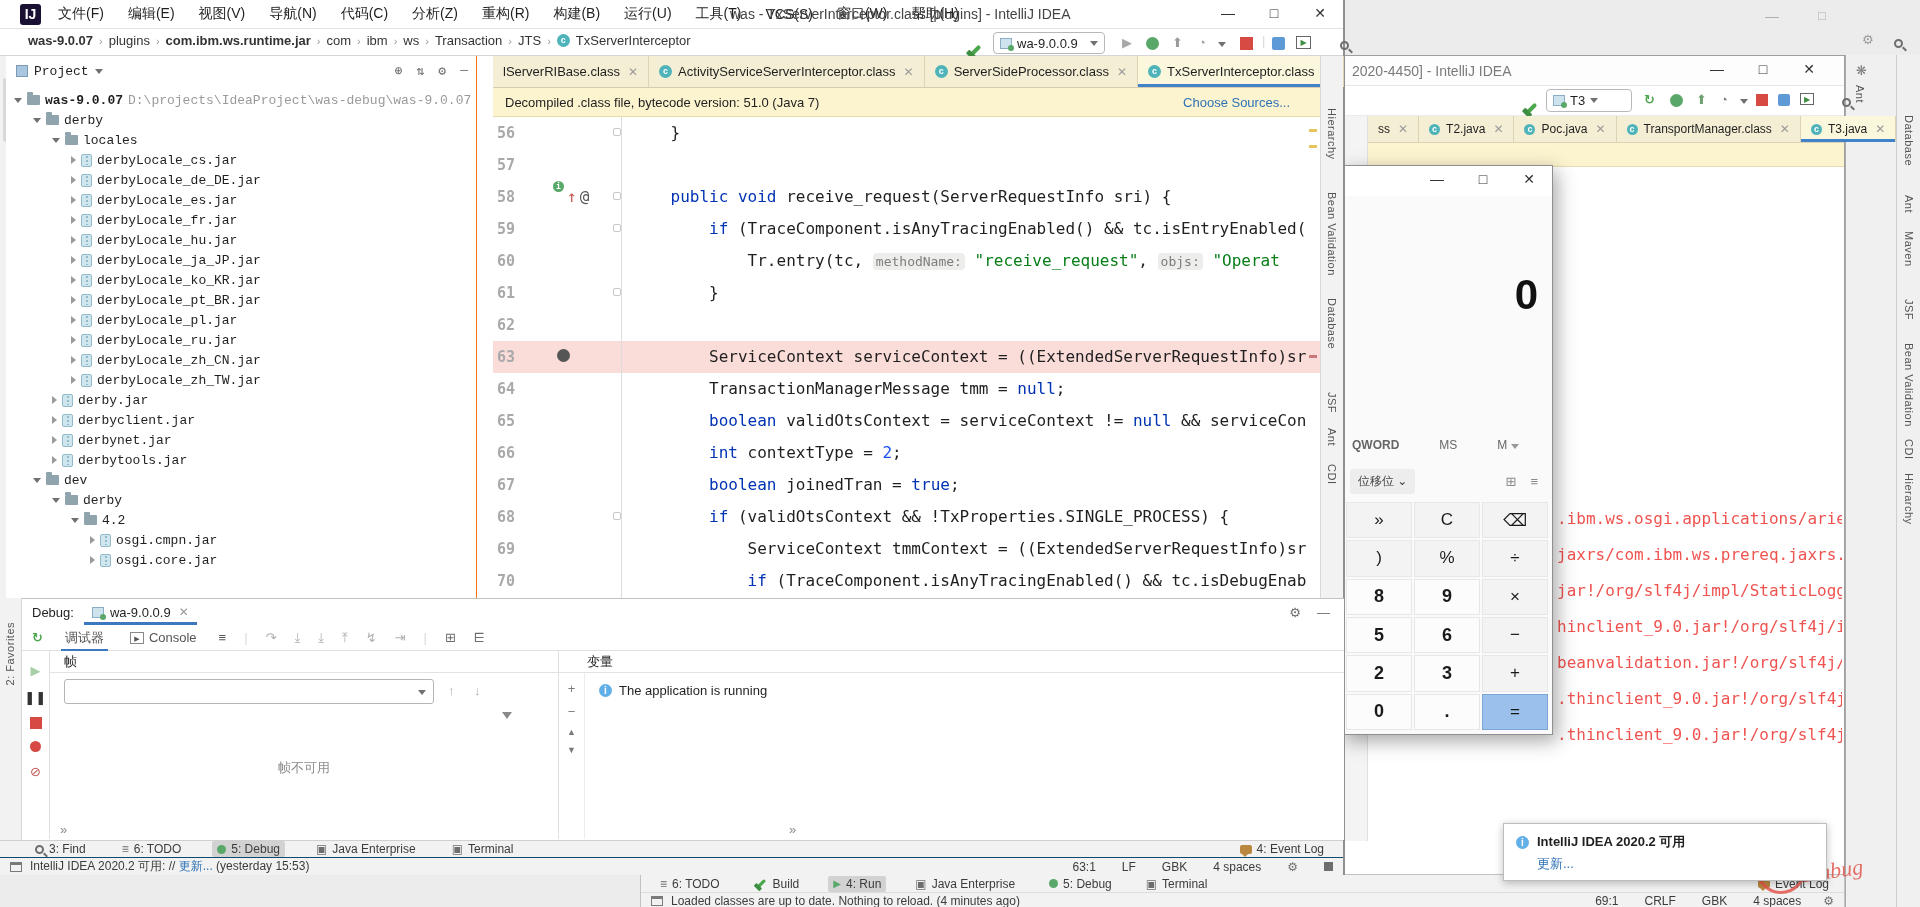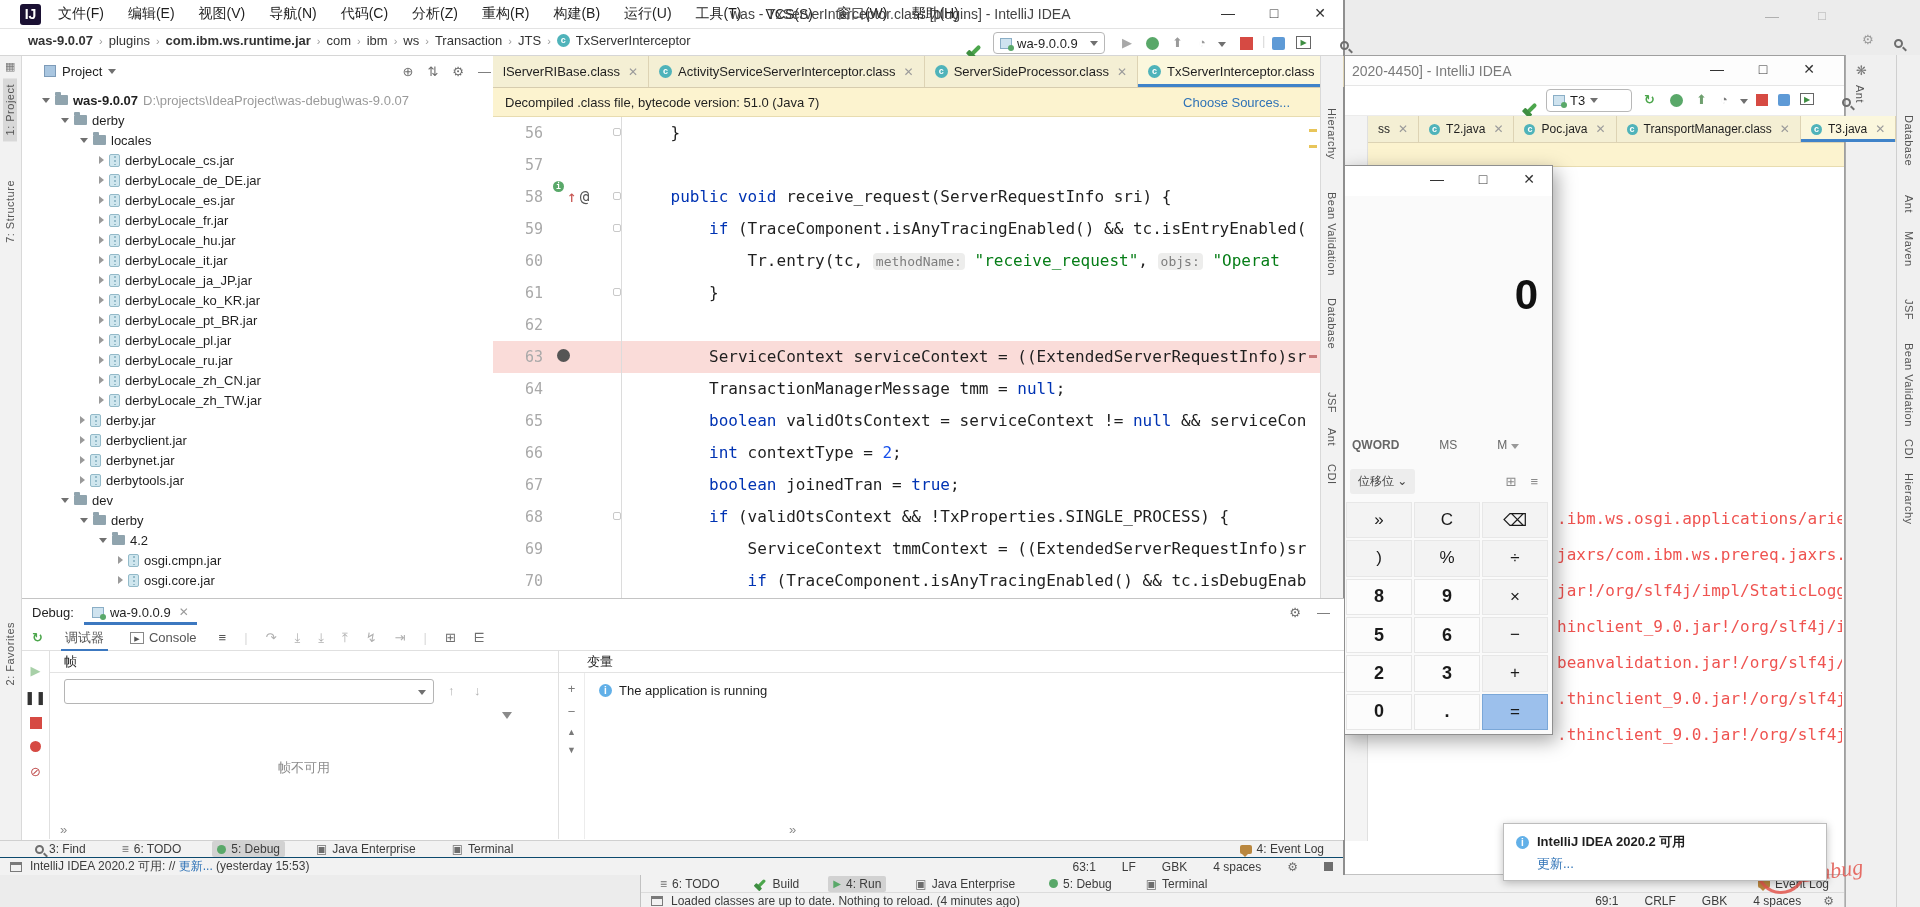--- a/index.html
+++ b/index.html
@@ -38,38 +38,38 @@
   #w1-crumbrow { position:absolute; left:0; top:28px; width:100%; height:28px; border-top:1px solid #e3e3e3; border-bottom:1px solid #d6d6d6; background:#fff; }
   #w1-crumbs { position:absolute; left:28px; top:4px; display:flex; gap:6px; align-items:center; font-size:13px; color:#333; }
   .crumb-sep { color:#9a9a9a; font-size:11px; }
   #w1-runbox { position:absolute; left:993px; top:3px; width:112px; height:22px; border:1px solid #b8b8b8; border-radius:4px; display:flex; align-items:center; gap:5px; padding:0 6px; font-size:13px; }
   .cfgico { width:12px;height:11px;background:#cfe3ef;border:1px solid #8aaec6;position:relative;display:inline-block; }
   .cfgico:after { content:"";position:absolute;right:-3px;bottom:-3px;width:6px;height:6px;border-radius:50%;background:#59a869; }
   
   #w1-lstripe { position:absolute; left:0; top:56px; width:22px; height:818px; background:#f2f2f2; border-right:1px solid #d9d9d9; }
   .stripe-tab { background:#d8d8d8; }
   
-  #w1-project { position:absolute; left:34px; top:56px; width:471px; height:542px; background:#fff; border-right:6px solid #f97316; }
+  #w1-project { position:absolute; left:6px; top:56px; width:471px; height:542px; background:#fff; border-right:1px solid #f97316;font-family:Liberation Mono, monospace; }
   #prj-header { position:absolute; left:0; top:0; width:100%; height:30px; display:flex; align-items:center; padding-left:10px; gap:6px; }
   #prj-tree { position:absolute; left:0; top:34px; width:100%; }
   .trow { height:20px; display:flex; align-items:center; gap:5px; font-size:13px; white-space:nowrap; }
   .tpath { color:#9a9a9a; }
   
   #w1-tabs { position:absolute; left:493px; top:56px; width:827px; height:32px; background:#f4efd4; border-bottom:1px solid #d6ccae; display:flex; align-items:stretch; }
   .etab { display:flex; align-items:center; gap:6px; padding:0 10px; border-right:1px solid #ddd3b4; font-size:13px; position:relative; }
   .etab.active { background:#fbf7dd; }
   .etab.active:after { content:"";position:absolute;left:0;right:0;bottom:0;height:3px;background:#4083c9; }
   .tab-x { color:#9a9a9a; font-size:12px; margin-left:2px; }
   #w1-banner { position:absolute; left:493px; top:88px; width:827px; height:29px; background:#fcf3cf; border-bottom:1px solid #e8dcb0; display:flex; align-items:center; padding:0 12px; font-size:13px; }
   #w1-banner .spacer { flex:1; }
   
   #w1-code { position:absolute; left:493px; top:117px; width:827px; height:481px; background:#fff; overflow:hidden; font-family:"DejaVu Sans Mono","Liberation Mono",monospace; font-size:16px; }
   .cline { position:relative; height:32px; line-height:32px; white-space:pre; }
   .cline.hl { background:#fadcd9; }
-  .lnum { position:absolute; left:4px; width:46px; text-align:right; color:#a9a9a9; font-size:15px; }
+  .lnum { position:absolute; left:4px; width:46px; text-align:left; color:#a9a9a9; font-size:15px;font-weight:bold; }
   .lgut { position:absolute; left:56px; width:60px; }
   .ctext { position:absolute; left:139px; right:14px; overflow:hidden; }
   .tok-k { color:#0033b3; } .tok-s { color:#067d17; } .tok-n { color:#1750eb; }
   .tok-h { background:#ededec; color:#7d7d7d; border-radius:4px; padding:1px 3px; font-size:13px; }
   .gut-sep { position:absolute; left:128px; top:0; bottom:0; width:1px; background:#dcdcdc; }
   #w1-scroll { position:absolute; right:1px; top:0; width:12px; height:100%; }
   .smark { position:absolute; right:2px; width:8px; height:3px; }
   .bpdot { width:13px;height:13px;border-radius:50%;background:#555;display:inline-block; }
   .ovr58 { width:11px;height:11px;border-radius:50%;background:#59a869;color:#fff;font-size:8px;text-align:center;line-height:11px;display:inline-block;font-weight:bold; }
   .fold { position:absolute; left:120px; top:11px; width:8px; height:8px; border:1px solid #c9c9c9; border-radius:2px; }
@@ -387,25 +387,20 @@
           <span>derbyLocale_fr.jar</span>
         </div>
         <div class="trow" style="padding-left: 65px;">
           <span class="tri-r"></span>
           <span class="ico-jar"></span>
           <span>derbyLocale_hu.jar</span>
         </div>
         <div class="trow" style="padding-left: 65px;">
           <span class="tri-r"></span>
           <span class="ico-jar"></span>
-          <span>derbyLocale_it.jar</span>
-        </div>
-        <div class="trow" style="padding-left: 65px;">
-          <span class="tri-r"></span>
-          <span class="ico-jar"></span>
           <span>derbyLocale_ja_JP.jar</span>
         </div>
         <div class="trow" style="padding-left: 65px;">
           <span class="tri-r"></span>
           <span class="ico-jar"></span>
           <span>derbyLocale_ko_KR.jar</span>
         </div>
         <div class="trow" style="padding-left: 65px;">
           <span class="tri-r"></span>
           <span class="ico-jar"></span>

